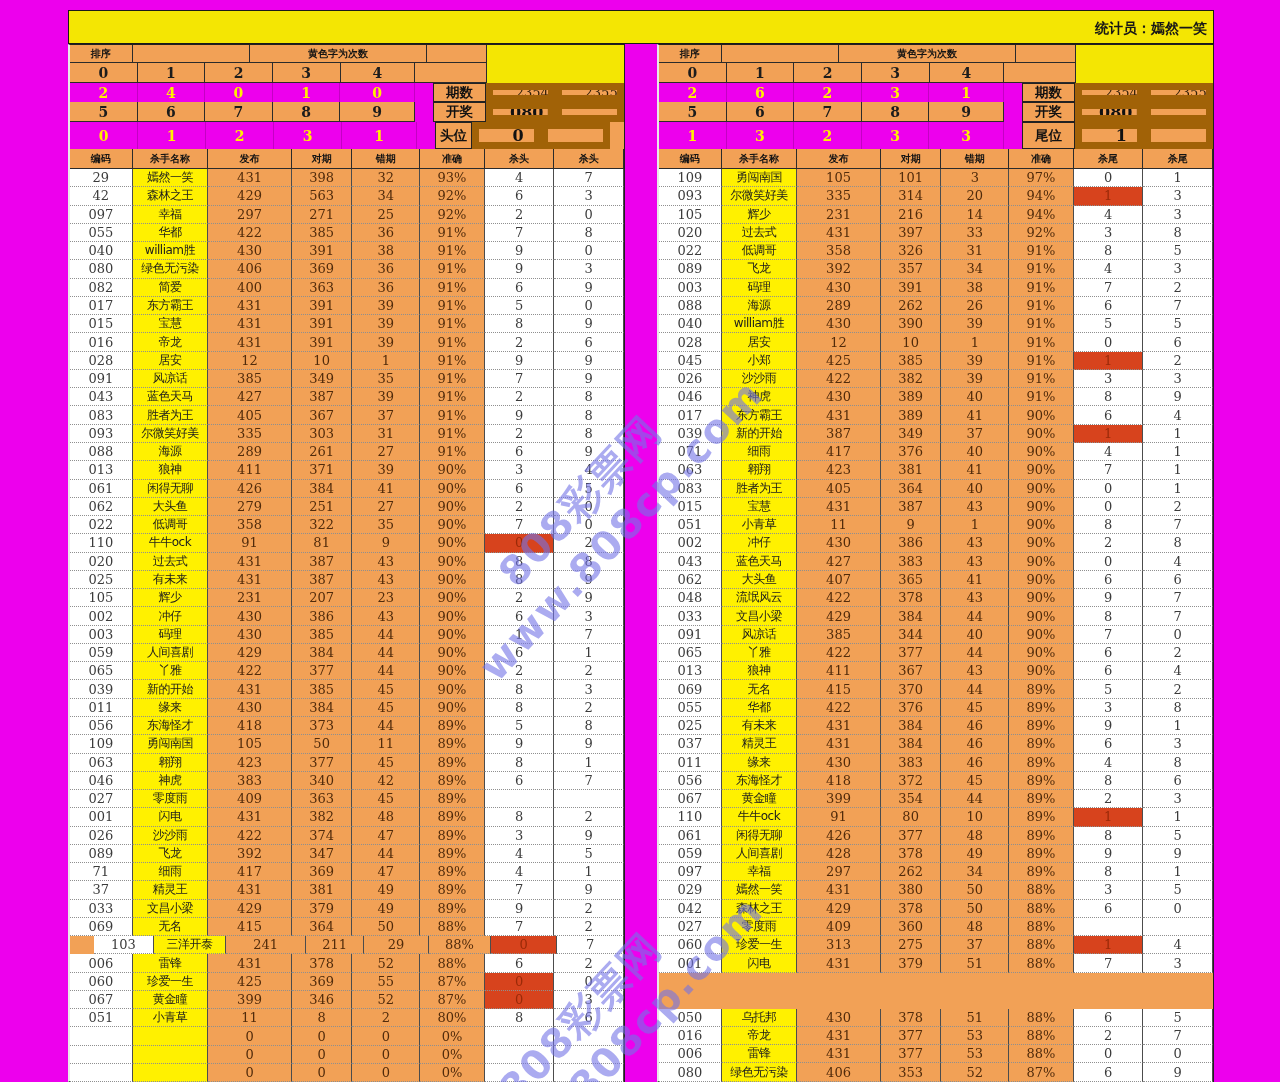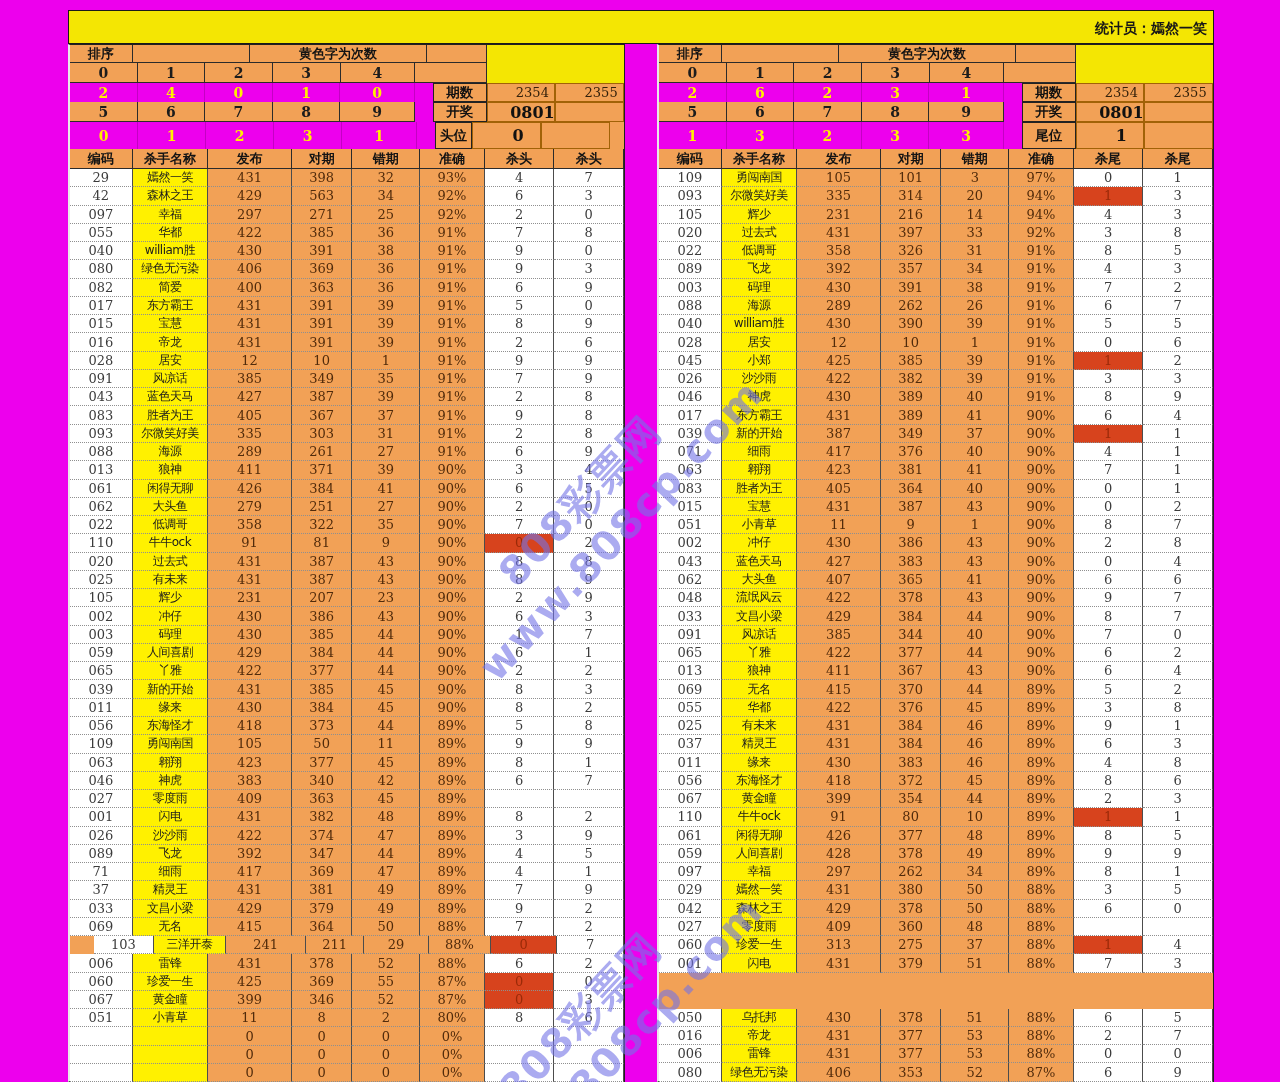--- a/index.html
+++ b/index.html
@@ -24,26 +24,26 @@
 
   .hrow,.drow{display:flex;flex-shrink:0;}
   .c{border-right:1px solid #4c4c4c;border-bottom:1px dotted #8f8f8f;
      display:flex;align-items:center;justify-content:center;overflow:hidden;white-space:nowrap;}
   .hc{border-right:1px solid #2b2b2b;border-bottom:1px solid #2b2b2b;}
   .bg-o{background:var(--orange);} .bg-y{background:var(--yellow);}
   .bg-w{background:#ffffff;} .bg-m{background:var(--magenta);} .bg-r{background:var(--red);}
   .bg-band{background:var(--band);border:none;}
   .gap{background:var(--magenta);border:none;}
 
-  .hl{font-size:13px;font-weight:bold;color:#141414;}
+  .hl{font-size:10px;font-weight:bold;color:#141414;}
   .hdig{font-family:"DejaVu Serif","Liberation Serif",serif;font-size:14px;font-weight:bold;color:#1c1c1c;}
   .ydig{font-family:"DejaVu Serif","Liberation Serif",serif;font-size:14px;font-weight:bold;color:#FFF000;
         border-right:1px solid #c400c4;border-bottom:none;}
   .mini-l{font-size:13.5px;font-weight:bold;color:#111;border:1px solid #222;}
-  .mini-v{font-family:"DejaVu Serif","Liberation Serif",serif;font-size:13px;color:#33200a;border:1px solid #a16207;padding-left:23px;}
+  .mini-v{font-family:"DejaVu Serif","Liberation Serif",serif;font-size:13px;color:#33200a;border:7px solid #a16207;padding-left:23px;}
   .mini-big{font-size:16px;font-weight:bold;color:#111;}
 
   .num{font-family:"DejaVu Serif","Liberation Serif",serif;font-size:13px;color:var(--numbrown);}
   .wnum{font-family:"DejaVu Serif","Liberation Serif",serif;font-size:13px;color:#3b3b3b;}
   .rnum{font-family:"DejaVu Serif","Liberation Serif",serif;font-size:13px;color:#9a2a08;}
   .name{font-size:12px;color:#1c1c1c;letter-spacing:-0.5px;}
 
   .w1{width:63px;} .w2{width:76px;} .w3{width:84px;} .w4{width:61px;}
   .w5{width:68px;} .w6{width:65px;} .w7{width:70px;} .w8{width:70px;}
 

